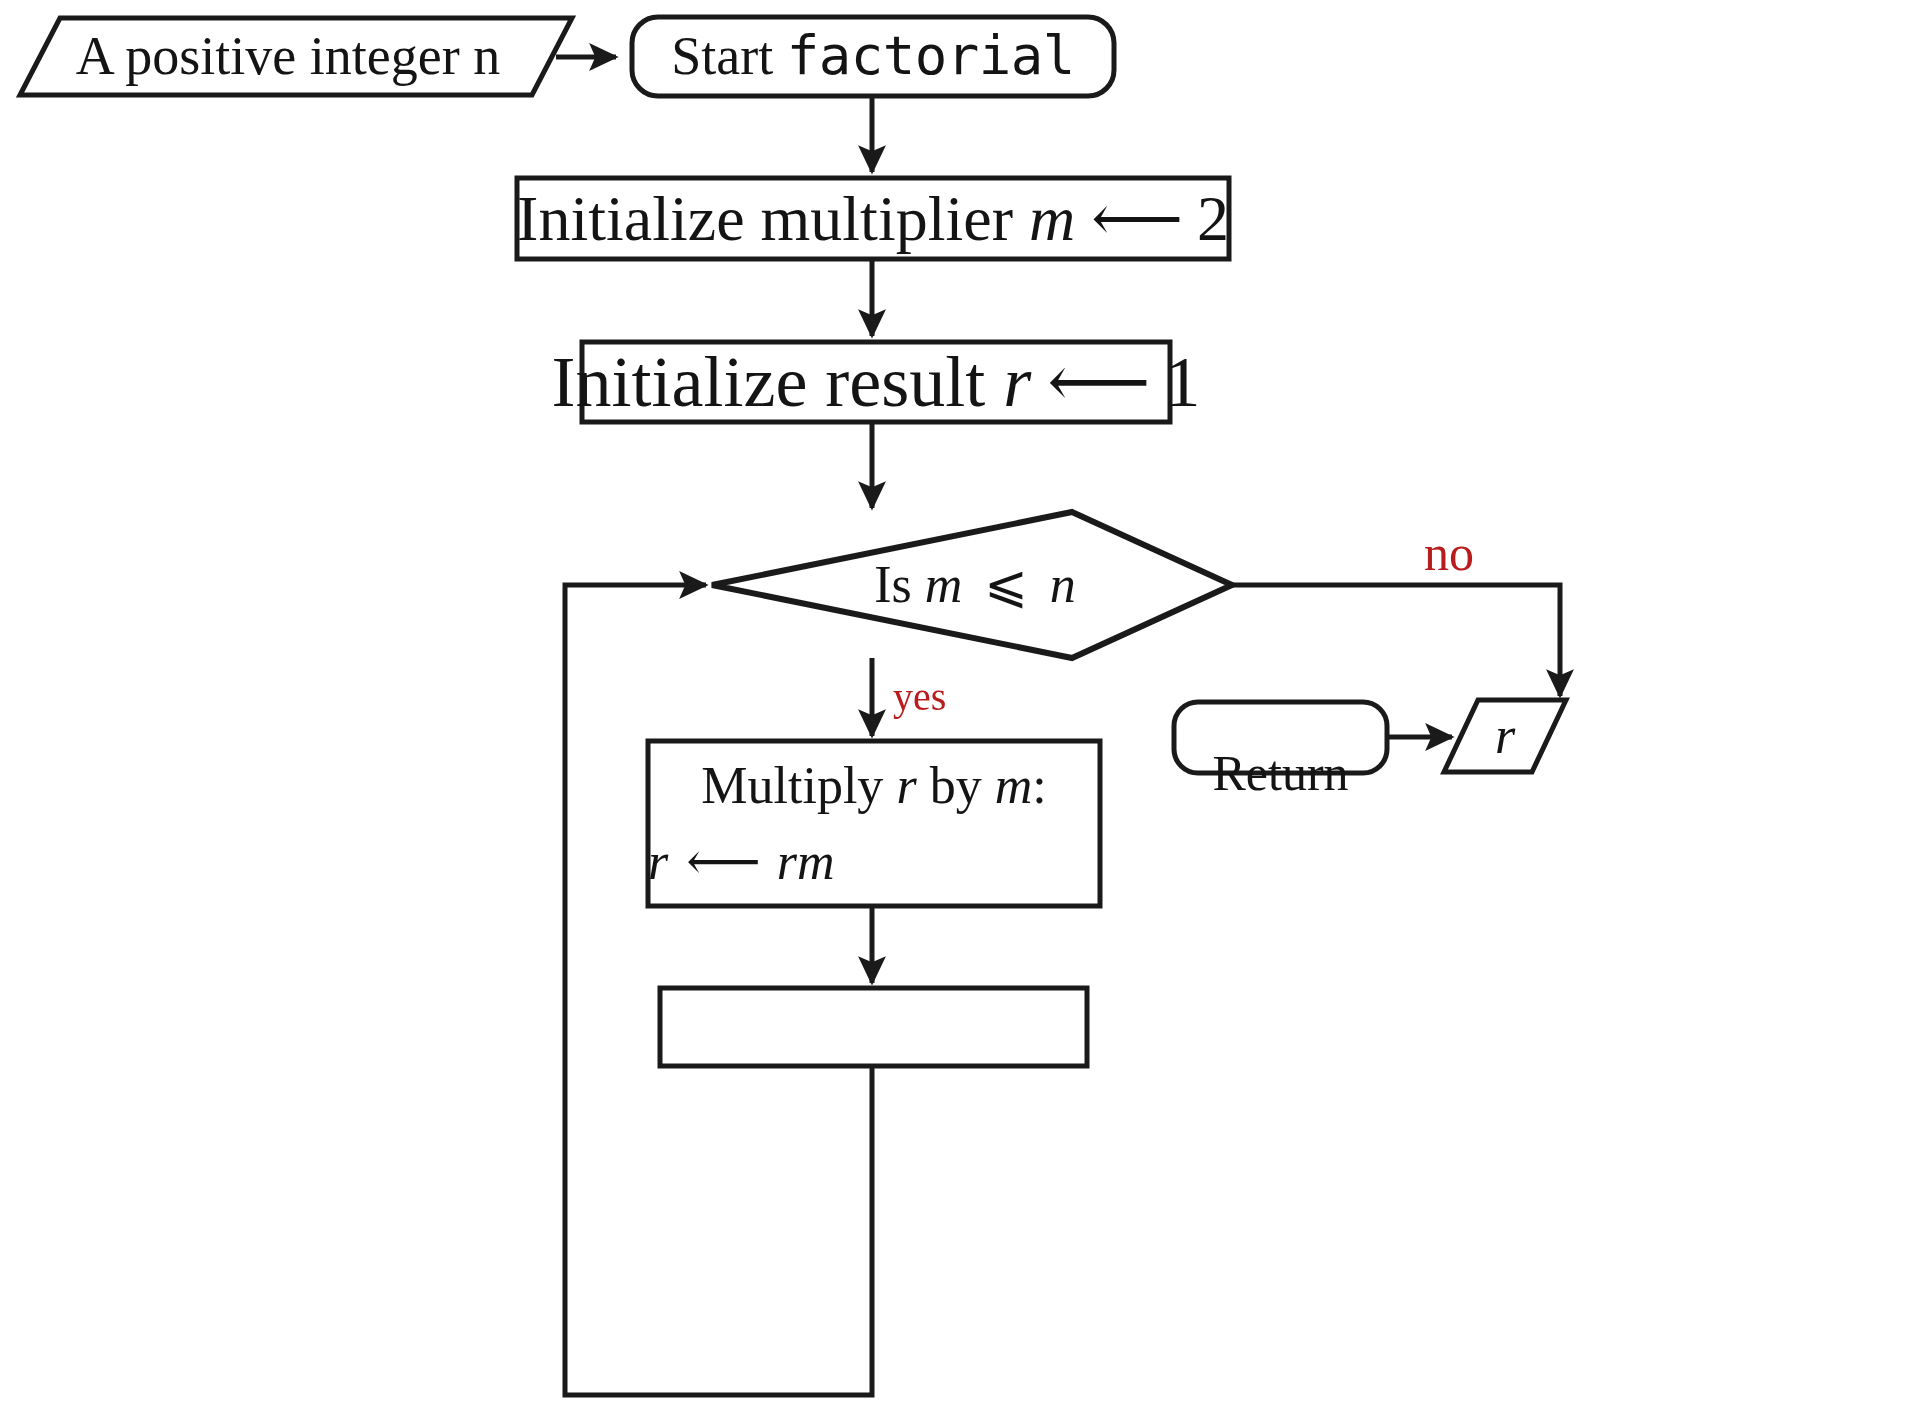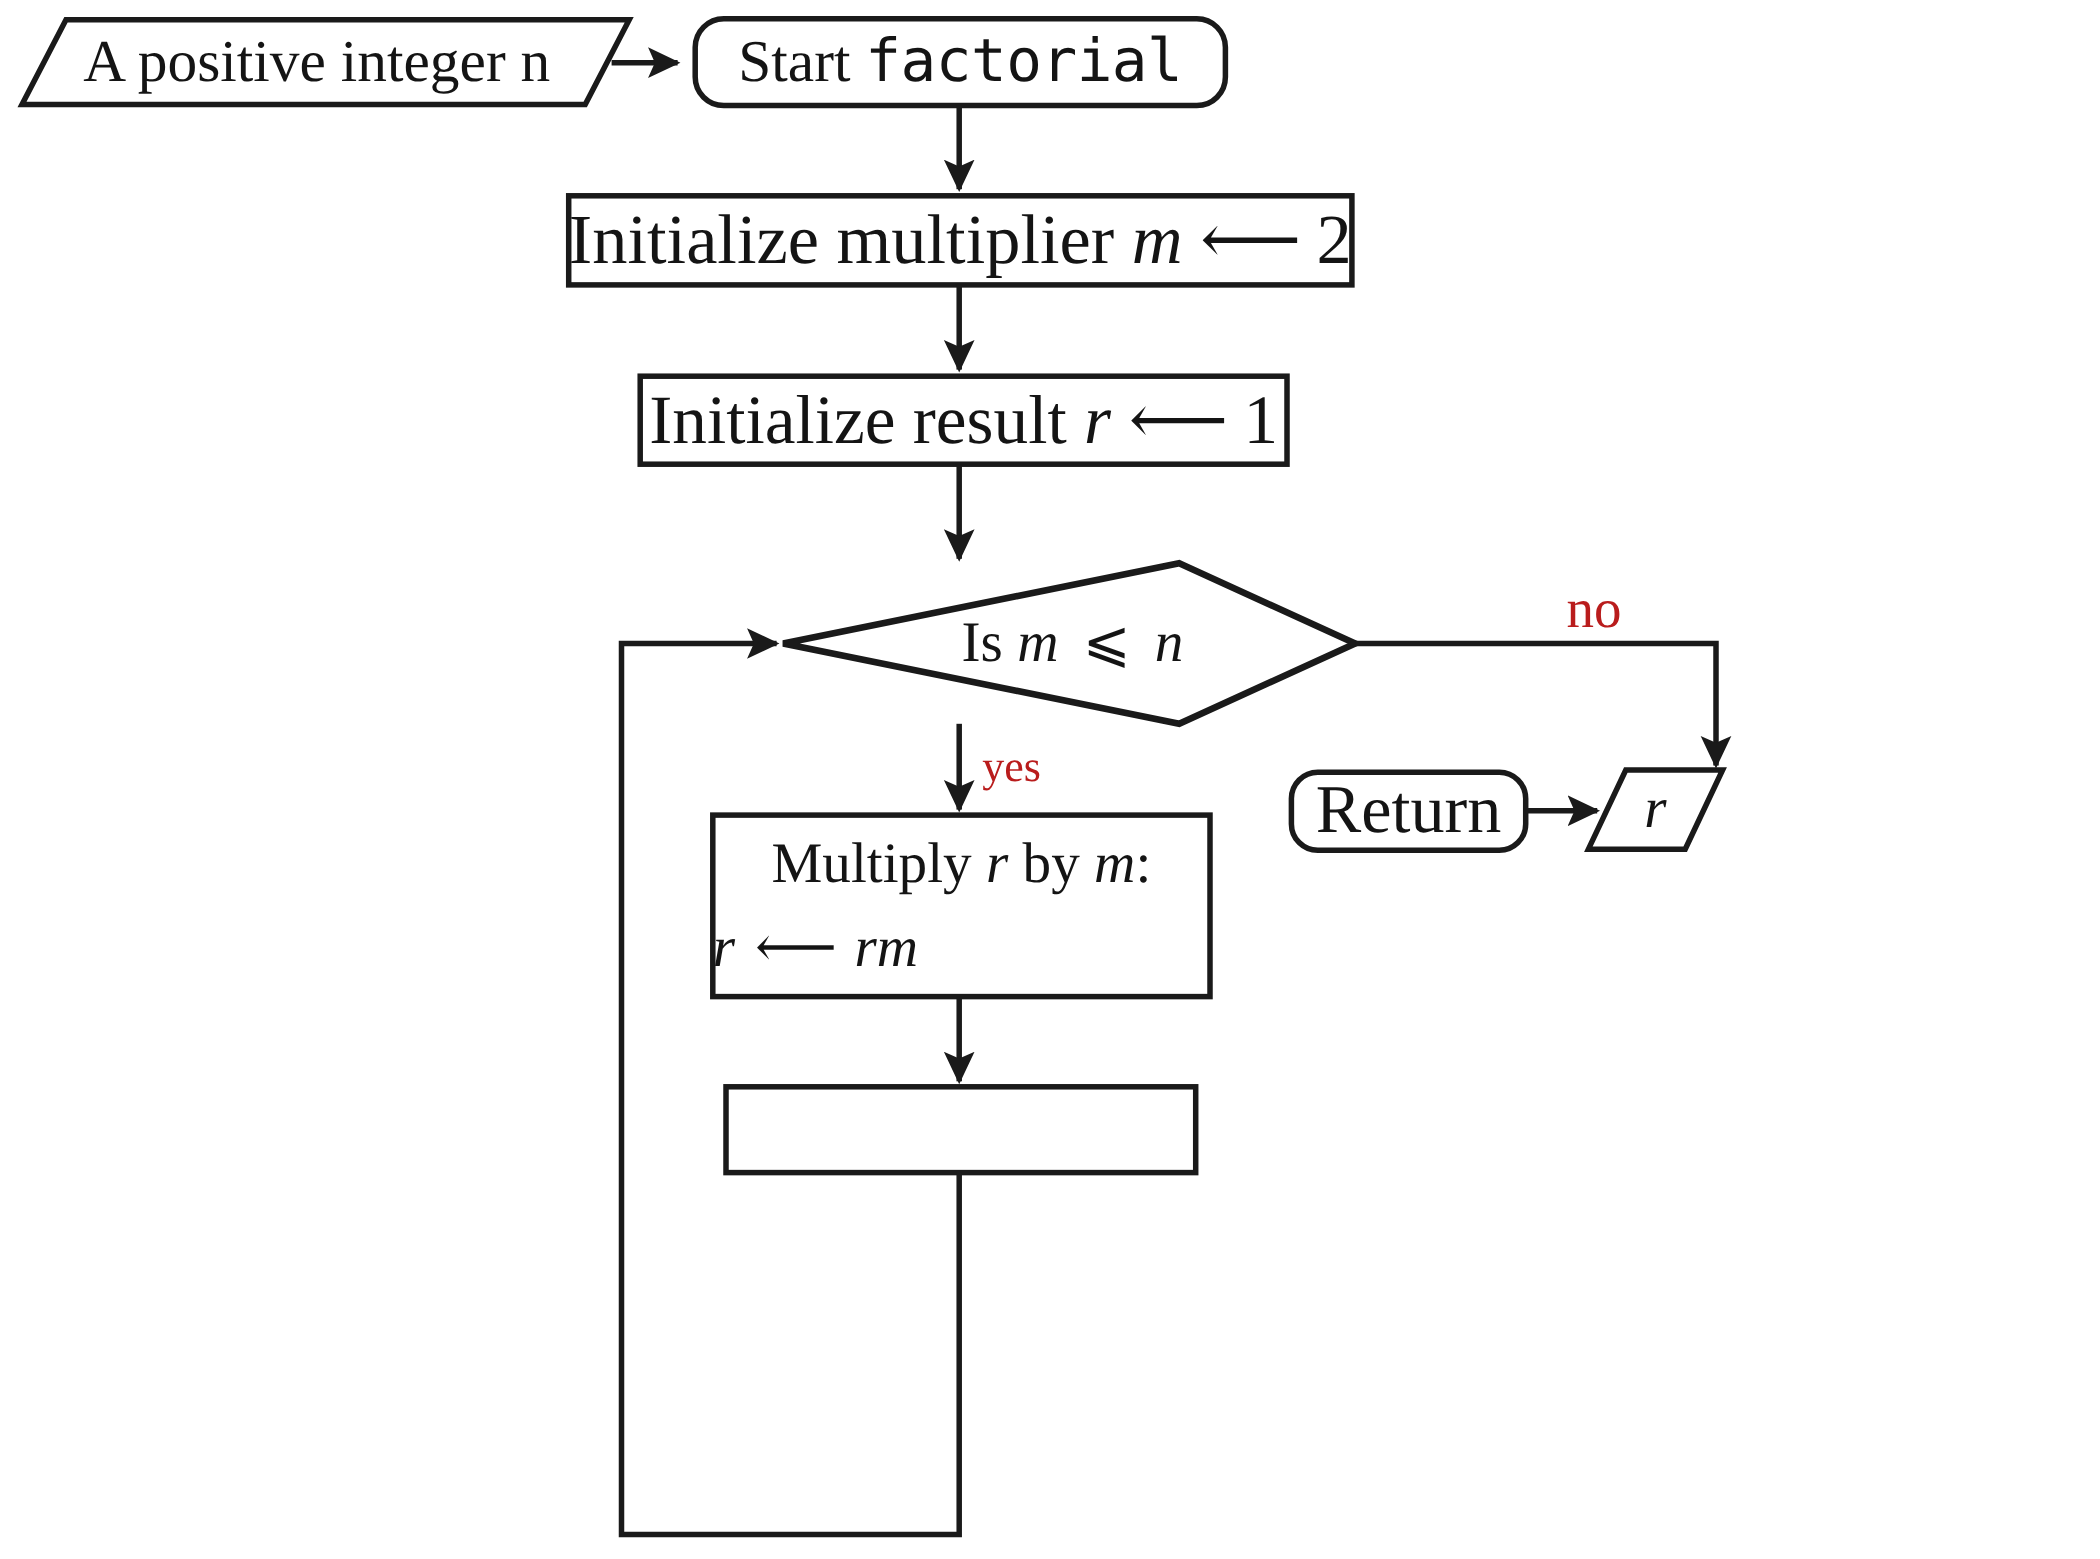--- a/index.html
+++ b/index.html
@@ -133,39 +133,39 @@
   </div>
 
   <div class="node-label" style="left:28px; top:18px; width:520px; height:77px; font-size:54px;">
     <span><span>A positive integer n</span></span>
   </div>
 
   <div class="node-label" style="left:517px; top:178px; width:712px; height:81px; font-size:64px;">
     <span><span>Initialize multiplier </span><span class="it">m</span><span style="display:inline-block;width:16px"></span><span class="arrowglyph">⟵</span><span style="display:inline-block;width:14px"></span><span>2</span></span>
   </div>
 
-  <div class="node-label" style="left:582px; top:342px; width:588px; height:80px; font-size:63px;">
+  <div class="node-label" style="left:582px; top:342px; width:588px; height:80px; font-size:72px;">
     <span><span>Initialize result </span><span class="it">r</span><span style="display:inline-block;width:16px"></span><span class="arrowglyph">⟵</span><span style="display:inline-block;width:14px"></span><span>1</span></span>
   </div>
 
   <div class="node-label" style="left:760px; top:548px; width:430px; height:74px; font-size:52px;">
     <span><span>Is </span><span class="it">m</span><span style="display:inline-block;width:22px"></span><span class="lelarge">⩽</span><span style="display:inline-block;width:22px"></span><span class="it">n</span></span>
   </div>
 
   <div class="node-label stack2" style="left:648px; top:745px; width:452px; height:157px; font-size:52px;">
     <div style="text-align:center;">
       <span>Multiply </span><span class="it">r</span><span> by </span><span class="it">m</span><span>:</span>
     </div>
     <div style="text-align:left; margin-top:14px;">
       <span class="it">r</span><span style="display:inline-block;width:18px"></span><span class="arrowglyph">⟵</span><span style="display:inline-block;width:16px"></span><span class="it">rm</span>
     </div>
   </div>
 
 
-  <div class="node-label" style="left:1174px; top:702px; width:213px; height:71px; font-size:62px;align-items:flex-end;">
+  <div class="node-label" style="left:1174px; top:738px; width:213px; height:71px; font-size:50px;">
     <span>Return</span>
   </div>
 
   <div class="node-label" style="left:1444px; top:700px; width:122px; height:72px; font-size:52px;">
     <span class="it">r</span>
   </div>
 
   <div class="edge-label" style="left:1424px; top:524px; font-size:50px;">
     <span>no</span>
   </div>

